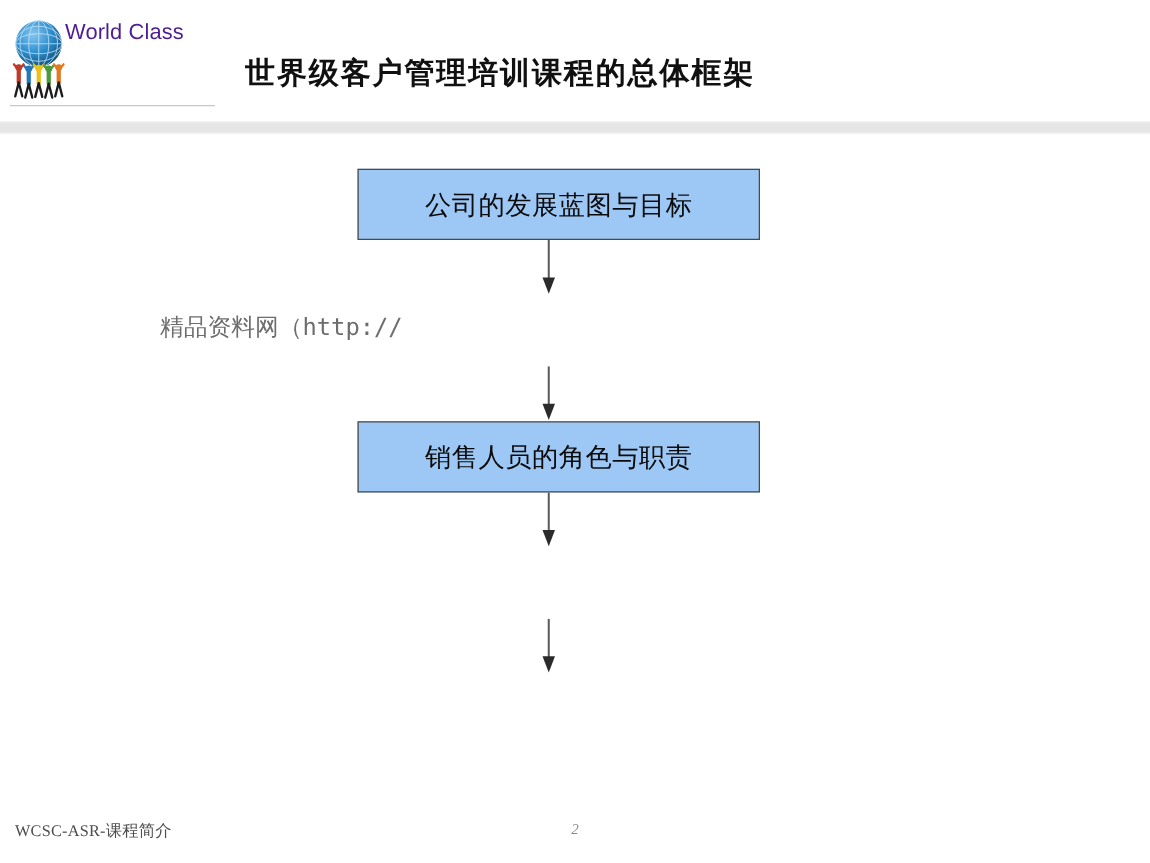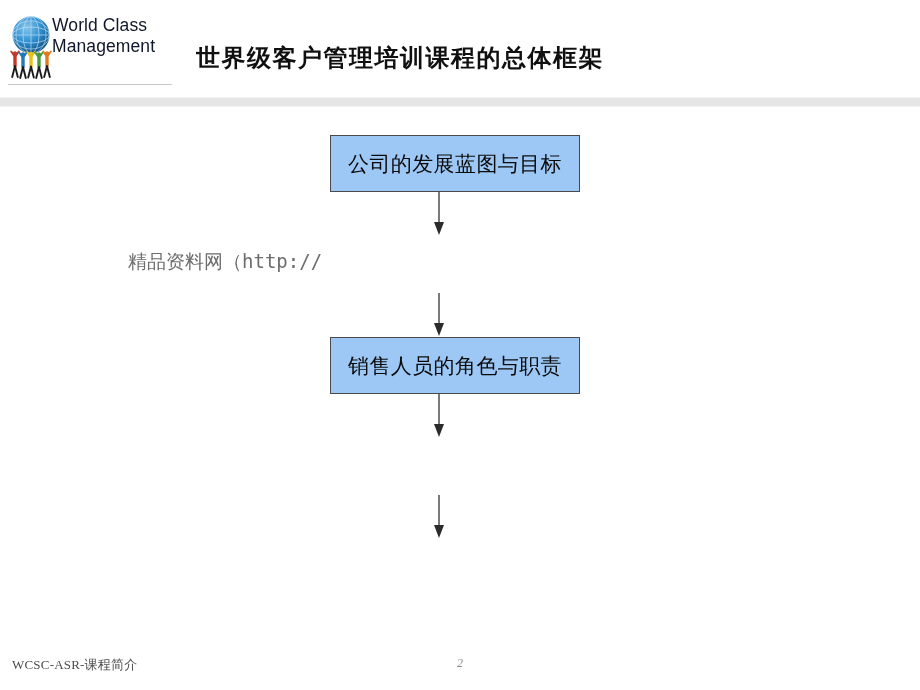--- a/index.html
+++ b/index.html
@@ -32,21 +32,21 @@
     left: 2px; top: 2px;
     width: 46px; height: 68px;
   }
   #logo-wordmark {
     position: absolute;
     left: 46px; top: 3px;
     width: 124px;
     font-family: "Liberation Sans", "DejaVu Sans", sans-serif;
     font-size: 17.5px;
     line-height: 21px;
-    color: #0f172a;
+    color: #4c1d95;
     letter-spacing: 0.1px;
     white-space: nowrap;
   }
   #logo-rule {
     position: absolute;
     left: 2px; top: 72px;
     width: 164px; height: 1px;
     background: #c8c8c8;
   }
 
@@ -86,29 +86,28 @@
   
   #flow {
     position: absolute;
     left: 0; top: 105px;
     width: 920px; height: 525px;
     z-index: 2;
   }
   .flow-box {
     position: absolute;
     left: 286px;
-    width: 250px;
+    width: 322px;
     height: 57px;
     box-sizing: border-box;
     background: #9DC8F5;
     border: 1.4px solid #4a4a4a;
     display: flex;
     align-items: center;
     justify-content: center;
-    margin-left: 44px;
   }
   .flow-box-label {
     font-family: "DejaVu Serif", "Liberation Serif", serif;
     font-size: 21px;
     color: #0a0a0a;
     letter-spacing: 0.4px;
     white-space: nowrap;
   }
   .flow-arrow {
     position: absolute;
@@ -202,21 +201,20 @@
           <circle cx="39" cy="40" r="2.2"></circle>
           <path d="M39 42.5 L39 52" stroke-width="3.4"></path>
           <path d="M39 42.5 L35.2 37.5 M39 42.5 L42.8 37.5" stroke-width="1.9" fill="none"></path>
           <path d="M39 52 L36.2 63 M39 52 L41.8 63" stroke="#1c1c1c" stroke-width="1.9" fill="none"></path>
         </g>
       </g>
     </svg>
 
     <div id="logo-wordmark">
       <div>World Class</div>
-      <div>Management</div>
     </div>
 
     <div id="logo-rule"></div>
   </div>
 
   <div id="deck-title">世界级客户管理培训课程的总体框架</div>
 </div>
 
 <div id="header-band"></div>
 

